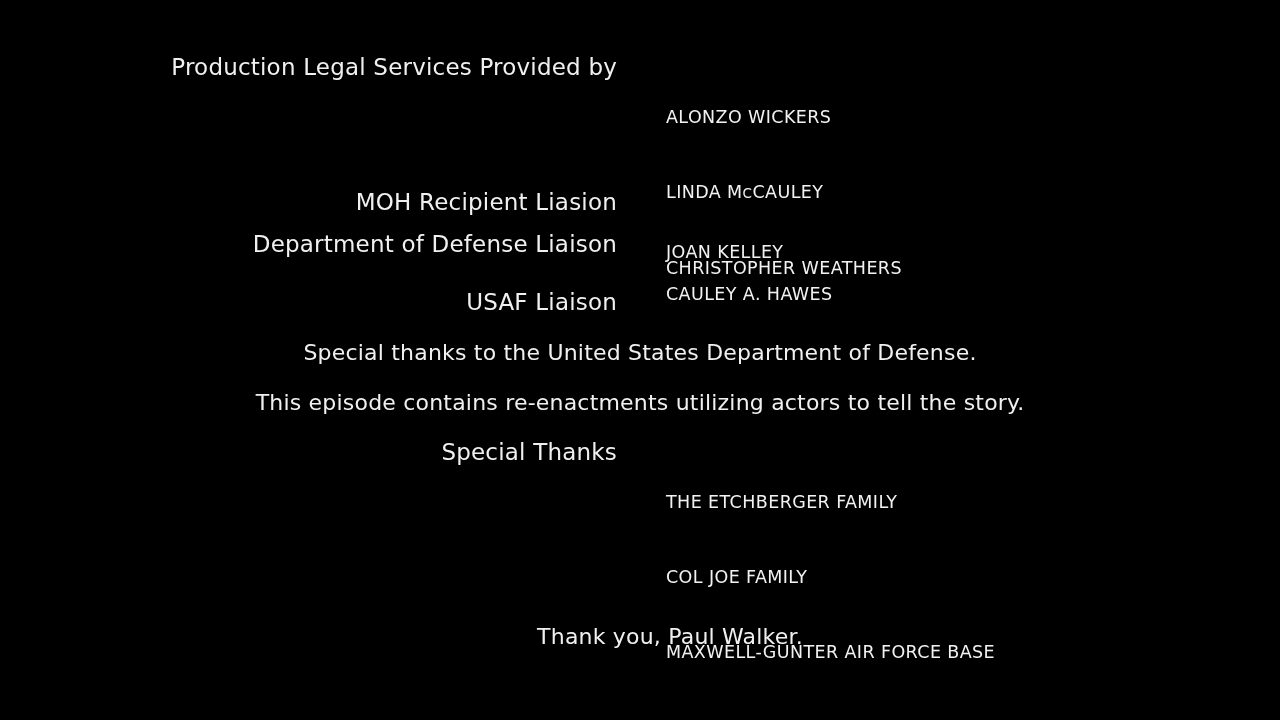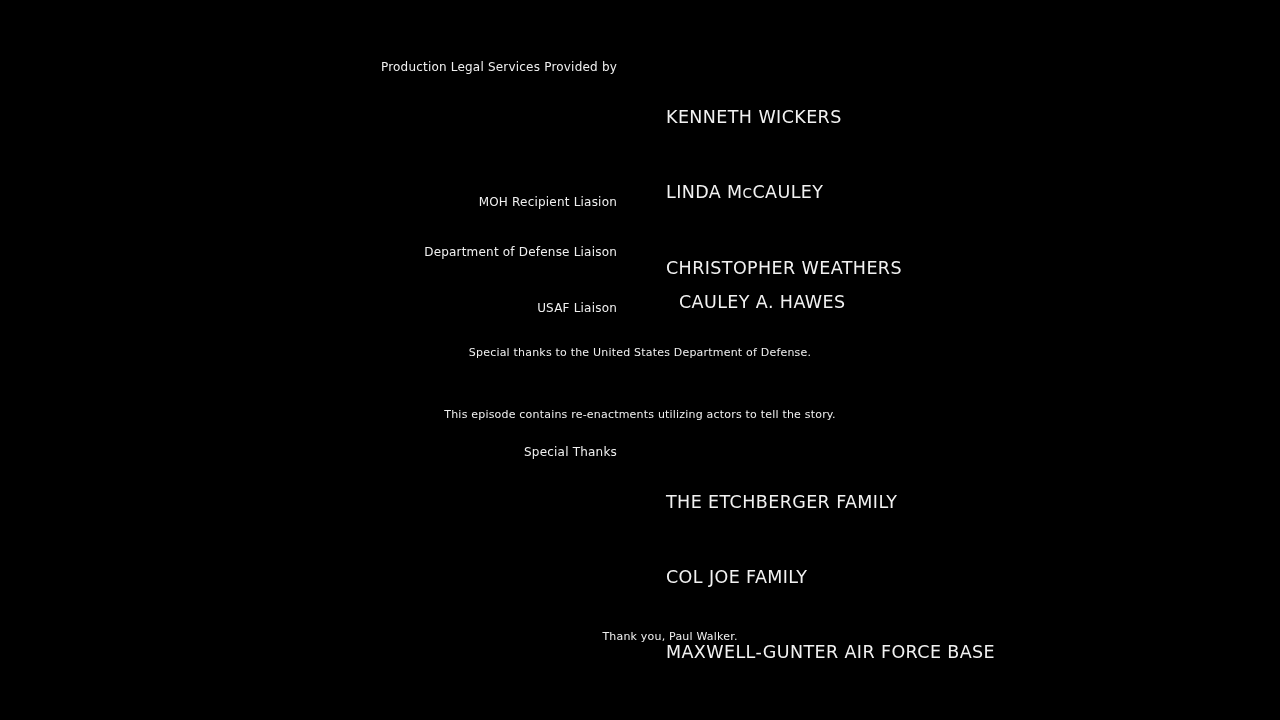--- a/index.html
+++ b/index.html
@@ -24,21 +24,21 @@
   }
   .credit-row {
     position: absolute;
     display: flex;
     width: 1280px;
   }
   .col-left {
     width: 617px;
     text-align: right;
     padding-right: 0;
-    font-size: 12px;
+    font-size: 23px;
     line-height: 25px;
     letter-spacing: 0.2px;
     white-space: pre;
     color: #f0f0f0;
   }
   .col-right {
     margin-left: 49px;
     text-align: left;
     font-size: 17.5px;
     line-height: 25px;
@@ -46,62 +46,65 @@
     white-space: pre;
     color: #f2f2f2;
   }
   .col-right .name {
     display: block;
   }
   .centered-row {
     position: absolute;
     width: 1280px;
     text-align: center;
-    font-size: 11px;
+    font-size: 22px;
     line-height: 25px;
     letter-spacing: 0.2px;
     color: #f0f0f0;
   }
   .smallcap {
     font-size: 13.5px;
     vertical-align: baseline;
   }
 </style>
 </head>
 <body>
 
 <div id="credits">
 
   <div class="credit-row" style="top:55px;">
     <div class="col-left">Production Legal Services Provided by</div>
     <div class="col-right">
-      <span class="name">KENNETH WICKERS</span>
+      <span class="name">ALONZO WICKERS</span>
       <span class="name">LINDA M<span class="smallcap">C</span>CAULEY</span>
       <span class="name">CHRISTOPHER WEATHERS</span>
     </div>
   </div>
 
   <div class="credit-row" style="top:190px;">
     <div class="col-left">MOH Recipient Liasion</div>
+    <div class="col-right">
+      <span class="name">JOAN KELLEY</span>
+    </div>
   </div>
 
-  <div class="credit-row" style="top:240px;gap:13px;">
+  <div class="credit-row" style="top:232px;">
     <div class="col-left">Department of Defense Liaison</div>
     <div class="col-right">
       <span class="name">CAULEY A. HAWES</span>
     </div>
   </div>
 
-  <div class="credit-row" style="top:296px;">
+  <div class="credit-row" style="top:290px;">
     <div class="col-left">USAF Liaison</div>
   </div>
 
   <div class="centered-row" style="top:340px;">Special thanks to the United States Department of Defense.</div>
 
-  <div class="centered-row" style="top:402px;">This episode contains re-enactments utilizing actors to tell the story.</div>
+  <div class="centered-row" style="top:390px;">This episode contains re-enactments utilizing actors to tell the story.</div>
 
   <div class="credit-row" style="top:440px;">
     <div class="col-left">Special Thanks</div>
     <div class="col-right">
       <span class="name">THE ETCHBERGER FAMILY</span>
       <span class="name">COL JOE FAMILY</span>
       <span class="name">MAXWELL-GUNTER AIR FORCE BASE</span>
       <span class="name">THE AVIATOR BAR, MONTGOMERY, AL</span>
       
       

